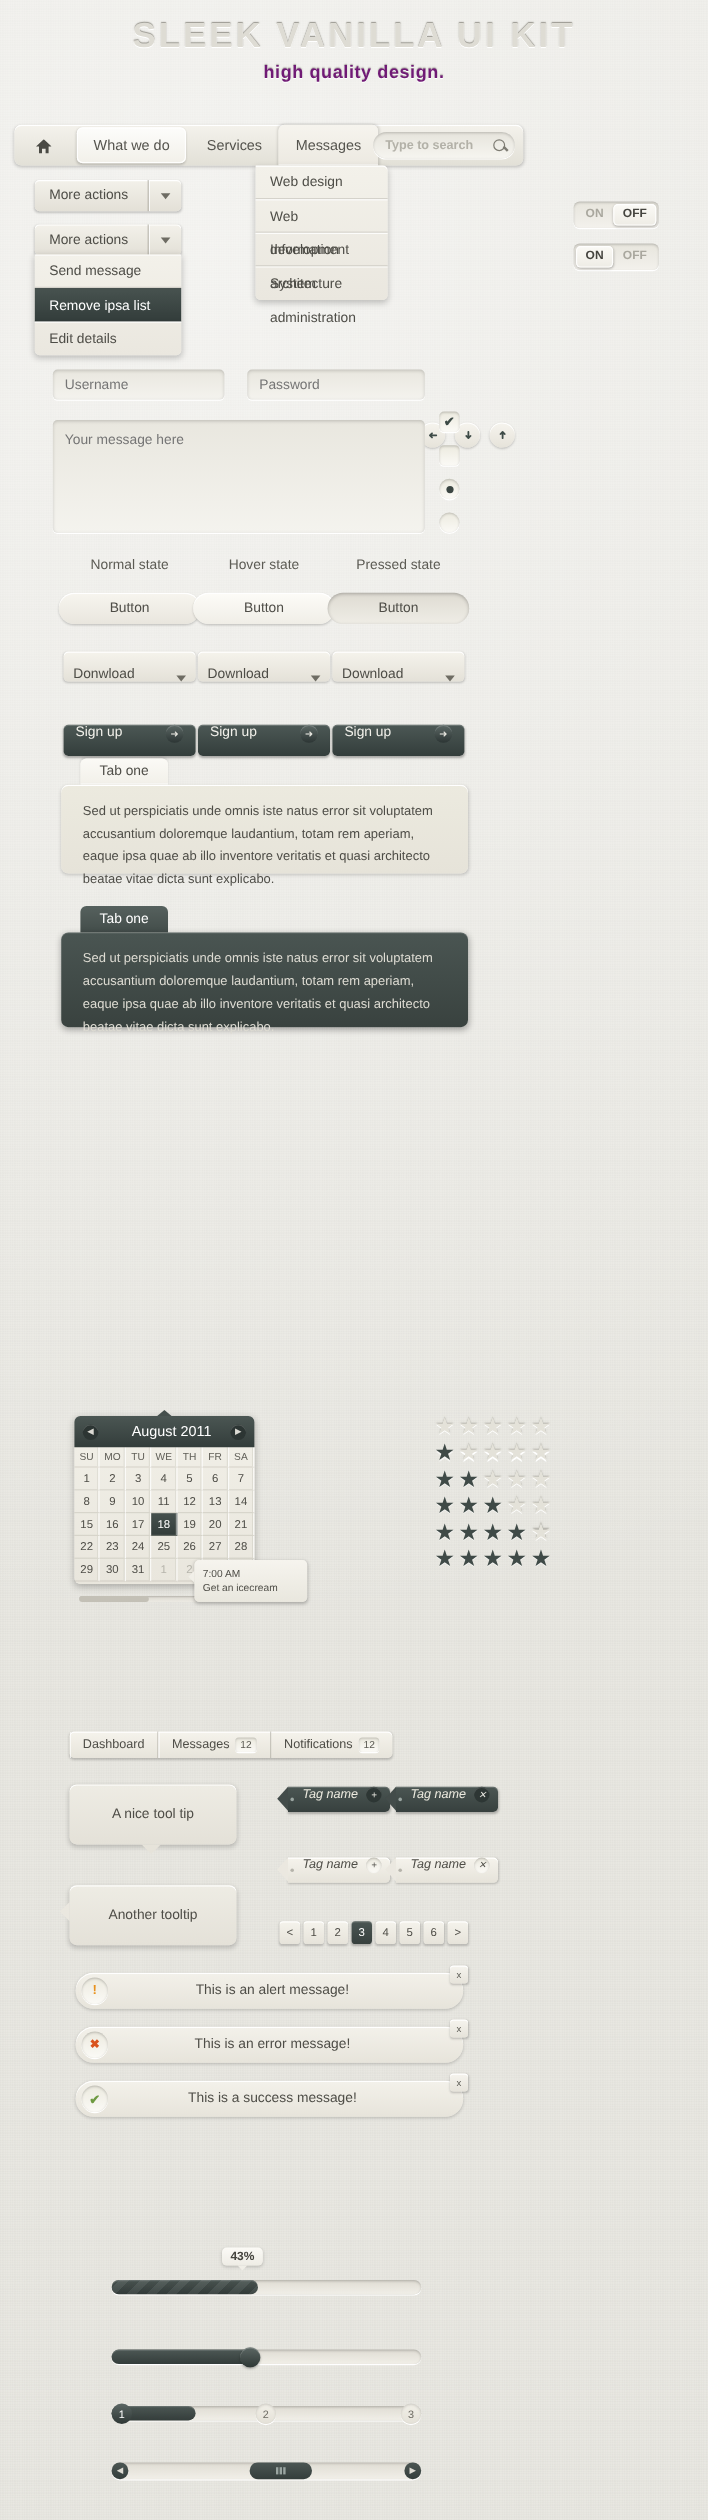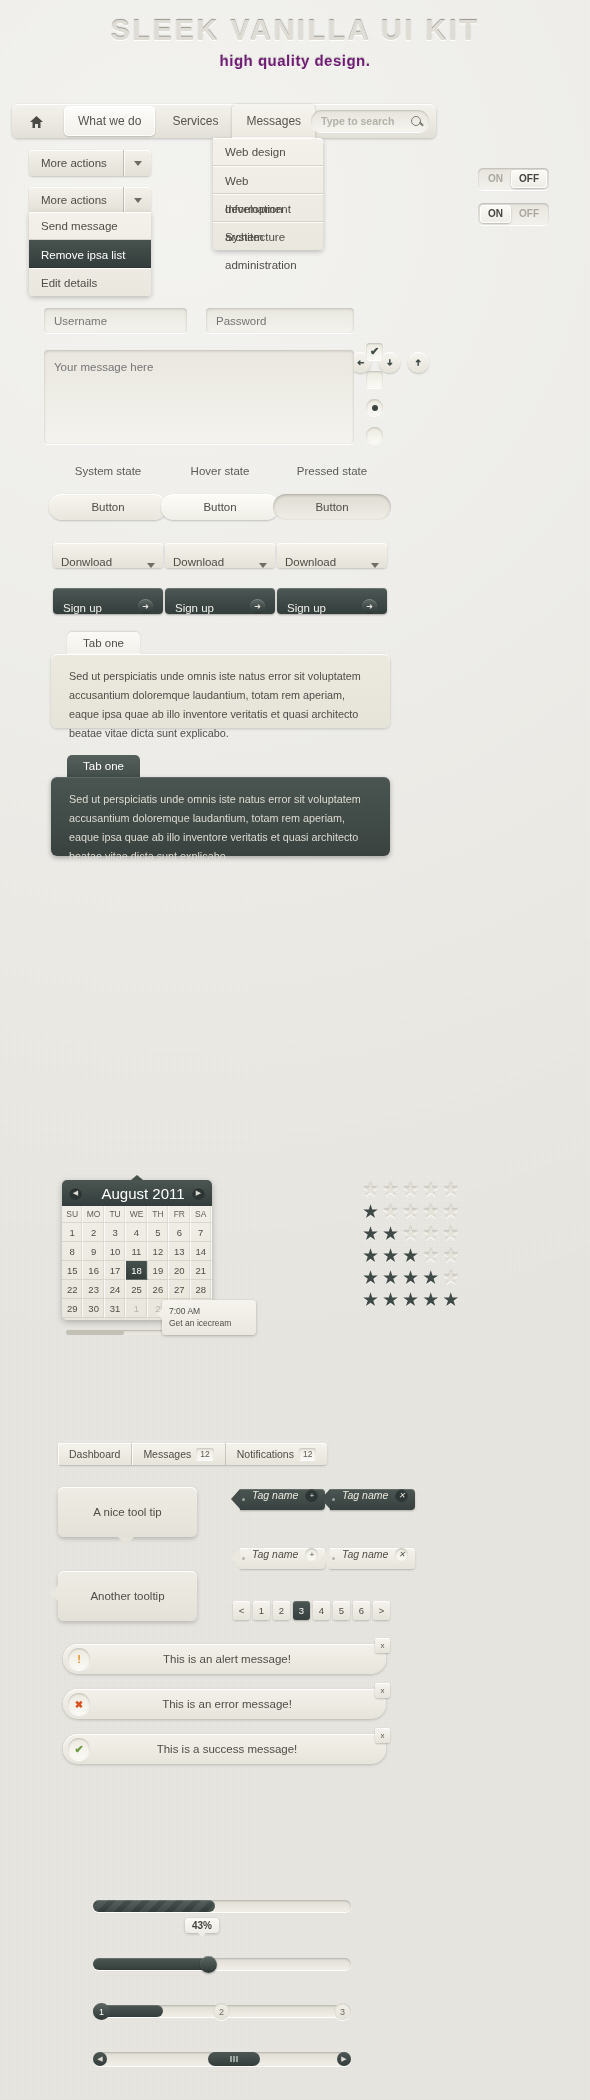--- a/index.html
+++ b/index.html
@@ -165,21 +165,21 @@
     background:linear-gradient(#f5f3ec,#e4e1d8);
     box-shadow:0 1px 0 #fff inset,0 1px 2px rgba(0,0,0,.2);
     display:flex;align-items:flex-end;font-size:11.5px;color:#4e4d47;padding:0 8px;
   }
   .dlsel .caret { margin-left:auto; }
 
   .signup {
     position:absolute; width:110px;height:26px;border-radius:4px;
     background:linear-gradient(#4c5855,#333d3b);
     box-shadow:0 1px 0 rgba(255,255,255,.18) inset,0 1px 2px rgba(0,0,0,.3);
-    display:flex;align-items:flex-end;font-size:11.5px;color:#f1f0ea;padding:0 10px;
+    display:flex;align-items:flex-start;font-size:11.5px;color:#f1f0ea;padding:0 10px;margin-top:16px;
   }
   .signup .go {
     margin-left:auto;width:15px;height:15px;border-radius:50%;
     background:linear-gradient(#5d6966,#2c3534);
     box-shadow:0 1px 0 rgba(255,255,255,.18) inset;
     display:flex;align-items:center;justify-content:center;font-size:8px;color:#e7e6df;
   }
 
   
   .tabstrip { position:absolute; display:flex; gap:2px;flex-direction:column; }
@@ -197,21 +197,21 @@
   .panel.lt { background:linear-gradient(#eceadf,#e6e3d9); color:#4e4d47; box-shadow:0 1px 0 #fff inset,0 1px 3px rgba(0,0,0,.18); }
   .panel.dk { background:linear-gradient(#4a5552,#39423f); color:#dedcd3; box-shadow:0 1px 0 rgba(255,255,255,.12) inset,0 2px 5px rgba(0,0,0,.3); }
 
   
   #cal { position:absolute; left:62px; top:1180px; width:150px;
          box-shadow:0 2px 6px rgba(0,0,0,.25); border-radius:5px; }
   #calhead {
     height:26px; background:linear-gradient(#4b5653,#333d3b); border-radius:5px 5px 0 0;
     display:flex;align-items:center;justify-content:space-between;padding:0 7px;position:relative;
   }
-  #calhead .t { font-size:15px; color:#fff;margin-left:12px; }
+  #calhead .t { font-size:12px; color:#fff;margin-left:12px; }
   .navcirc { width:13px;height:13px;border-radius:50%;background:#2c3533;
              box-shadow:0 1px 0 rgba(255,255,255,.18) inset; display:flex;align-items:center;justify-content:center;
              font-size:7px;color:#dcdbd4; }
   #calhead::before {
     content:""; position:absolute; top:-5px; left:50%; margin-left:-6px;
     border-left:6px solid transparent;border-right:6px solid transparent;border-bottom:5px solid #454f4c;
   }
   #calbody { background:linear-gradient(#f0eee6,#e9e6dd); border-radius:0 0 5px 5px; padding-bottom:2px; }
   .calrow { display:flex; }
   .calrow.dow div { font-size:8.5px; color:#5f5e57; height:17px; }
@@ -307,21 +307,21 @@
            background:linear-gradient(#dfdcd3,#f1efe8);
            box-shadow:0 1px 2px rgba(0,0,0,.2) inset, 0 1px 0 #fff; }
   .fill { position:absolute; left:0; top:0; height:12px; border-radius:6px;
           background:linear-gradient(#4c5754,#343d3b); box-shadow:0 1px 0 rgba(255,255,255,.15) inset; }
   .fill.striped {
     background-image:repeating-linear-gradient(-45deg, rgba(255,255,255,.06) 0 6px, rgba(0,0,0,.05) 6px 12px),
                      linear-gradient(#4c5754,#343d3b);
   }
   #pctbubble { position:absolute; left:185px; top:1873px; padding:2px 7px; border-radius:4px;
                background:linear-gradient(#fbfaf6,#eeece5); box-shadow:0 1px 3px rgba(0,0,0,.22);
-               font-size:10px; font-weight:bold; color:#44433e;margin-top:45px; }
+               font-size:10px; font-weight:bold; color:#44433e; }
   #pctbubble::after { content:""; position:absolute; bottom:-4px; left:50%; margin-left:-4px;
                       border-left:4px solid transparent;border-right:4px solid transparent;border-top:4px solid #f0eee7; }
   .knob { position:absolute; width:17px;height:17px;border-radius:50%;
           background:linear-gradient(#5c6764,#2e3735); box-shadow:0 1px 0 rgba(255,255,255,.2) inset,0 1px 2px rgba(0,0,0,.3); }
   .sliderlbl { position:absolute; width:17px;height:17px;border-radius:50%;
                display:flex;align-items:center;justify-content:center;font-size:9px; }
   .sliderlbl.dk { background:linear-gradient(#5c6764,#2e3735); color:#fff; }
   .sliderlbl.lt { background:linear-gradient(#f2f0e8,#e4e1d8); color:#6d6b63;
                   box-shadow:0 1px 2px rgba(0,0,0,.15) inset,0 1px 0 #fff; }
   #hscroll { position:absolute; left:93px; top:2052px; width:258px; height:14px; border-radius:7px;
@@ -422,21 +422,21 @@
 <input class="tfield" style="left: 206px; top: 308px; width: 148px; height: 25px;" placeholder="Password">
 <textarea class="tfield" style="left: 44px; top: 350px; width: 310px; height: 94px;" placeholder="Your message here"></textarea>
 
 <div class="cbox" style="left:366px; top:343px;">✔</div>
 <div class="cbox" style="left:366px; top:371px;"></div>
 <div class="radio" style="left:366px; top:399px;">
     <i></i>
   </div>
 <div class="radio" style="left:366px; top:427px;"></div>
 
-<div class="stlabel" style="left:48px; top:465px;">System state</div>
+<div class="stlabel" style="left:48px; top:465px;">Normal state</div>
 <div class="stlabel" style="left:160px; top:465px;">Hover state</div>
 <div class="stlabel" style="left:272px; top:465px;">Pressed state</div>
 
 <div class="pbtn normal" style="left:49px;  top:494px;">Button</div>
 <div class="pbtn hover" style="left:161px; top:494px;">Button</div>
 <div class="pbtn pressed" style="left:273px; top:494px;">Button</div>
 
 <div class="dlsel" style="left:53px;  top:543px;">
   <span>Donwload</span>
     <i class="caret"></i>

